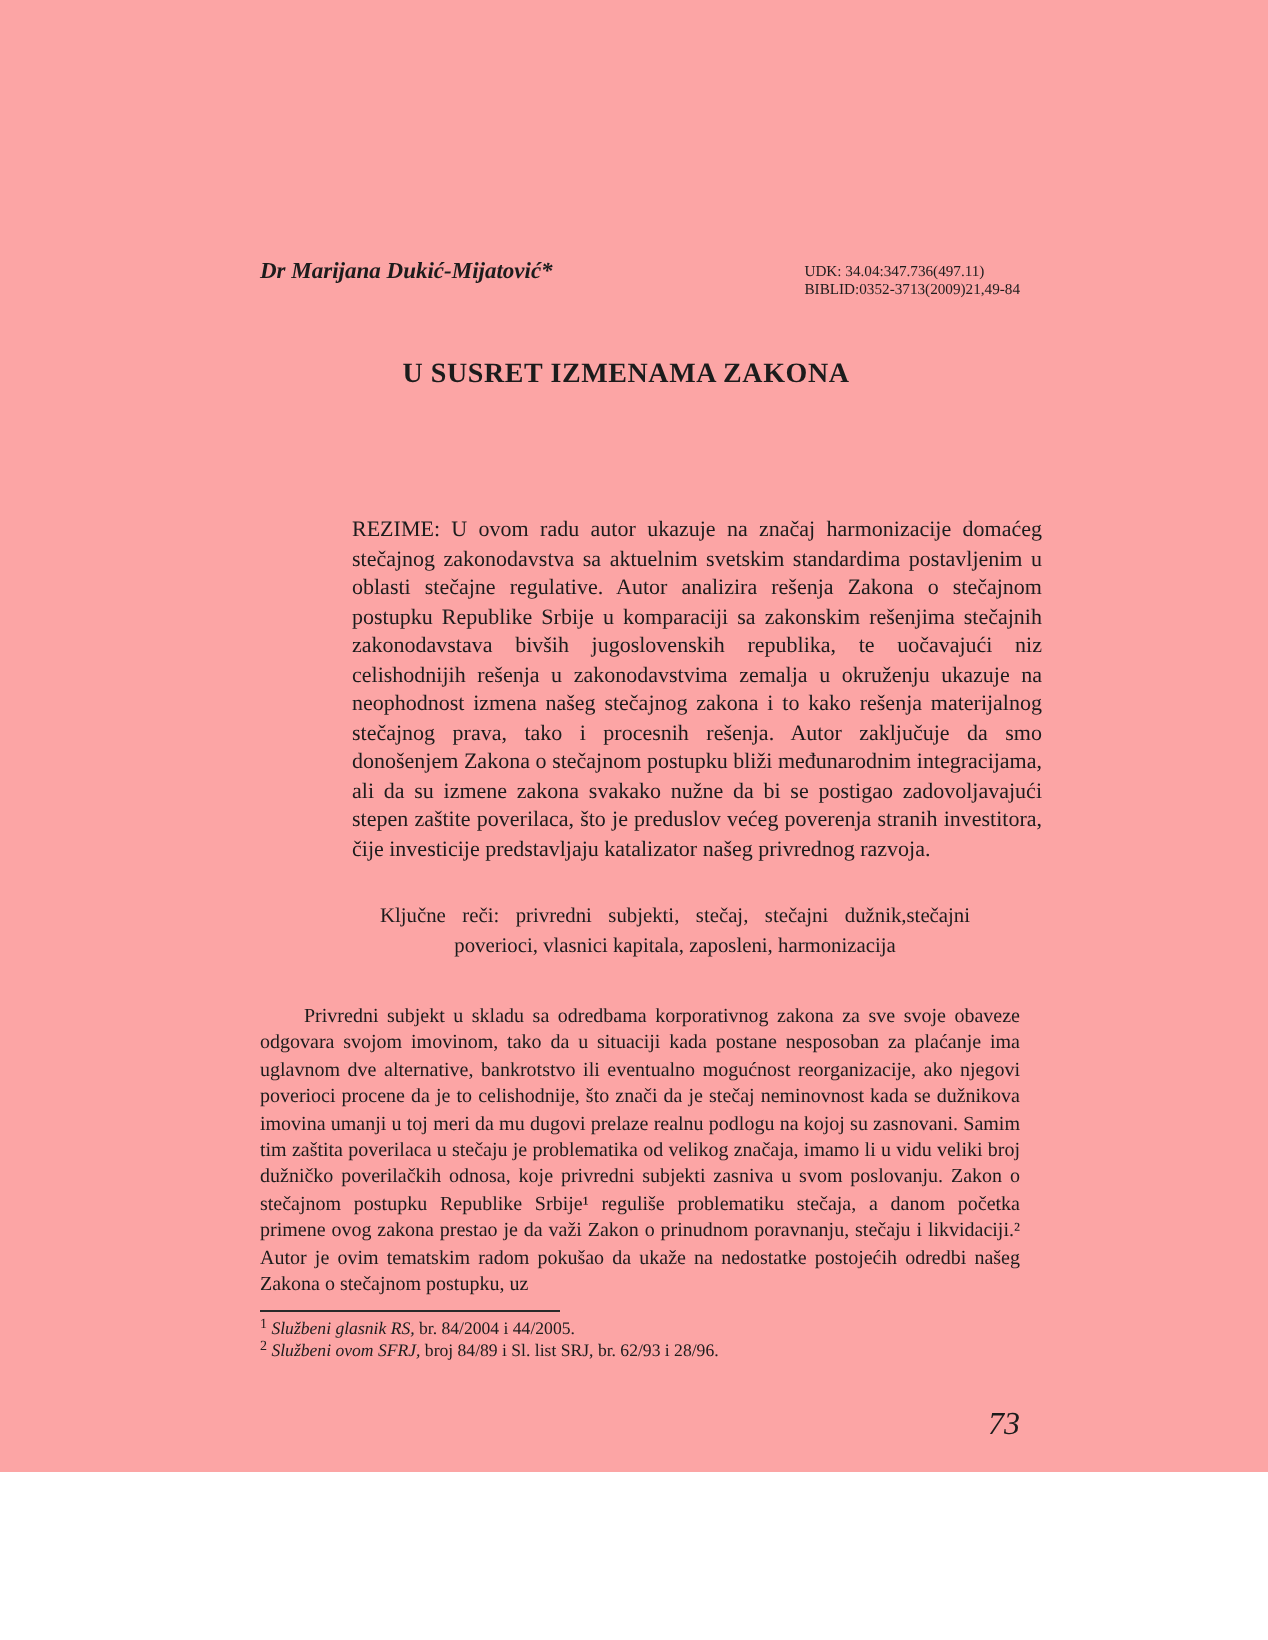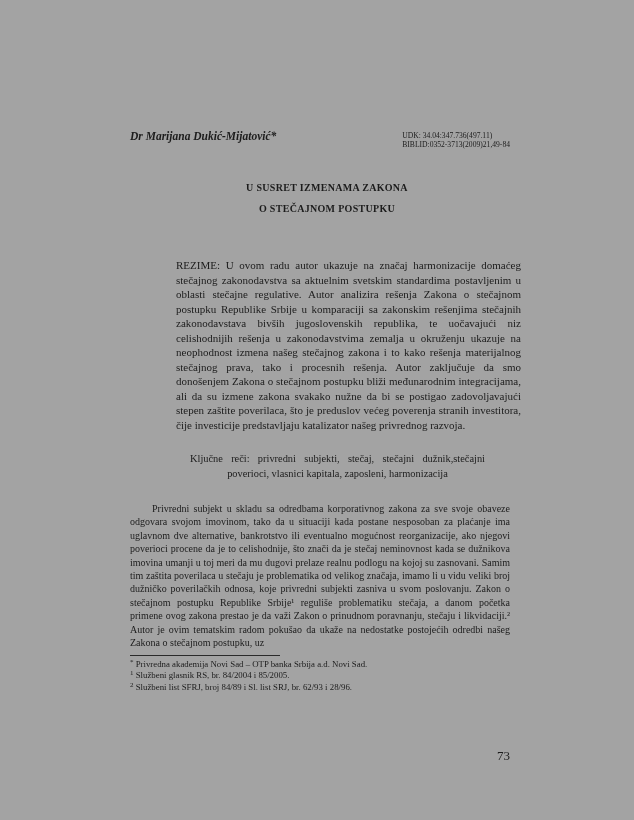--- a/index.html
+++ b/index.html
@@ -12,22 +12,22 @@
     height: 820px;
     position: relative;
     font-family: "Liberation Serif", serif;
     color: #1c1c1c;
     overflow: hidden;
   }
   .page {
     position: absolute;
     left: 0; top: 0;
     width: 634px;
-    height: 820px;
-    background: #a3a3a3;
+    height: 736px;
+    background: #fca5a5;
   }
   .header-row {
     position: absolute;
     left: 130px;
     top: 130px;
     width: 380px;
     display: flex;
     justify-content: space-between;
     align-items: flex-start;
   }
@@ -38,26 +38,26 @@
     white-space: nowrap;
   }
   .refcodes {
     text-align: left;
     font-size: 7.6px;
     line-height: 9.4px;
     padding-top: 1px;
   }
   .title {
     position: absolute;
-    left: 137px;
+    left: 123px;
     top: 177px;
     width: 380px;
     text-align: center;
     font-weight: bold;
-    font-size: 10px;
+    font-size: 14px;
     line-height: 21px;
     letter-spacing: 0.3px;
   }
   .abstract {
     position: absolute;
     left: 176px;
     top: 258px;
     width: 345px;
     font-size: 11px;
     line-height: 14.5px;
@@ -101,59 +101,58 @@
     width: 380px;
     font-size: 8.8px;
     line-height: 11.4px;
   }
   .fn { margin: 0; }
   .fn sup {
     font-size: 7px;
     line-height: 0;
     vertical-align: 3px;
   }
-  .fn-italic { }
+  .fn-italic { font-style: italic; }
   .pageno {
     position: absolute;
     left: 130px;
-    top: 748px;
+    top: 704px;
     width: 380px;
     text-align: right;
-    font-size: 13px;
+    font-size: 16px;
+    font-style: italic;
   }
 </style>
 </head>
 <body>
 
 <div class="page">
 
   <div class="header-row">
     <div class="author">Dr Marijana Dukić-Mijatović*</div>
     <div class="refcodes">
       <div>UDK: 34.04:347.736(497.11)</div>
       <div>BIBLID:0352-3713(2009)21,49-84</div>
     </div>
   </div>
 
   <div class="title">
     <div>U SUSRET IZMENAMA ZAKONA</div>
-    <div>O STEČAJNOM POSTUPKU</div>
   </div>
 
   <div class="abstract">REZIME: U ovom radu autor ukazuje na značaj harmonizacije domaćeg stečajnog zakonodavstva sa aktuelnim svetskim standardima postavljenim u oblasti stečajne regulative. Autor analizira rešenja Zakona o stečajnom postupku Republike Srbije u komparaciji sa zakonskim rešenjima stečajnih zakonodavstava bivših jugoslovenskih republika, te uočavajući niz celishodnijih rešenja u zakonodavstvima zemalja u okruženju ukazuje na neophodnost izmena našeg stečajnog zakona i to kako rešenja materijalnog stečajnog prava, tako i procesnih rešenja. Autor zaključuje da smo donošenjem Zakona o stečajnom postupku bliži međunarodnim integracijama, ali da su izmene zakona svakako nužne da bi se postigao zadovoljavajući stepen zaštite poverilaca, što je preduslov većeg poverenja stranih investitora, čije investicije predstavljaju katalizator našeg privrednog razvoja.</div>
 
   <div class="keywords">Ključne reči: privredni subjekti, stečaj, stečajni dužnik,stečajni poverioci, vlasnici kapitala, zaposleni, harmonizacija</div>
 
   <div class="bodytext">
     <p class="para">Privredni subjekt u skladu sa odredbama korporativnog zakona za sve svoje obaveze odgovara svojom imovinom, tako da u situaciji kada postane nesposoban za plaćanje ima uglavnom dve alternative, bankrotstvo ili eventualno mogućnost reorganizacije, ako njegovi poverioci procene da je to celishodnije, što znači da je stečaj neminovnost kada se dužnikova imovina umanji u toj meri da mu dugovi prelaze realnu podlogu na kojoj su zasnovani. Samim tim zaštita poverilaca u stečaju je problematika od velikog značaja, imamo li u vidu veliki broj dužničko poverilačkih odnosa, koje privredni subjekti zasniva u svom poslovanju. Zakon o stečajnom postupku Republike Srbije¹ reguliše problematiku stečaja, a danom početka primene ovog zakona prestao je da važi Zakon o prinudnom poravnanju, stečaju i likvidaciji.² Autor je ovim tematskim radom pokušao da ukaže na nedostatke postojećih odredbi našeg Zakona o stečajnom postupku, uz</p>
   </div>
 
   <div class="fnrule"></div>
 
   <div class="footnotes">
-    <p class="fn"><sup>*</sup><span class="fn-italic"></span><span> Privredna akademija Novi Sad – OTP banka Srbija a.d. Novi Sad.</span></p>
-    <p class="fn"><sup>1</sup><span class="fn-italic"> Službeni glasnik RS,</span><span> br. 84/2004 i 85/2005.</span></p>
-    <p class="fn"><sup>2</sup><span class="fn-italic"> Službeni list SFRJ,</span><span> broj 84/89 i Sl. list SRJ, br. 62/93 i 28/96.</span></p>
+    <p class="fn"><sup>1</sup><span class="fn-italic"> Službeni glasnik RS,</span><span> br. 84/2004 i 44/2005.</span></p>
+    <p class="fn"><sup>2</sup><span class="fn-italic"> Službeni ovom SFRJ,</span><span> broj 84/89 i Sl. list SRJ, br. 62/93 i 28/96.</span></p>
   </div>
 
   <div class="pageno">73</div>
 
 </div>
 
 </body></html>

